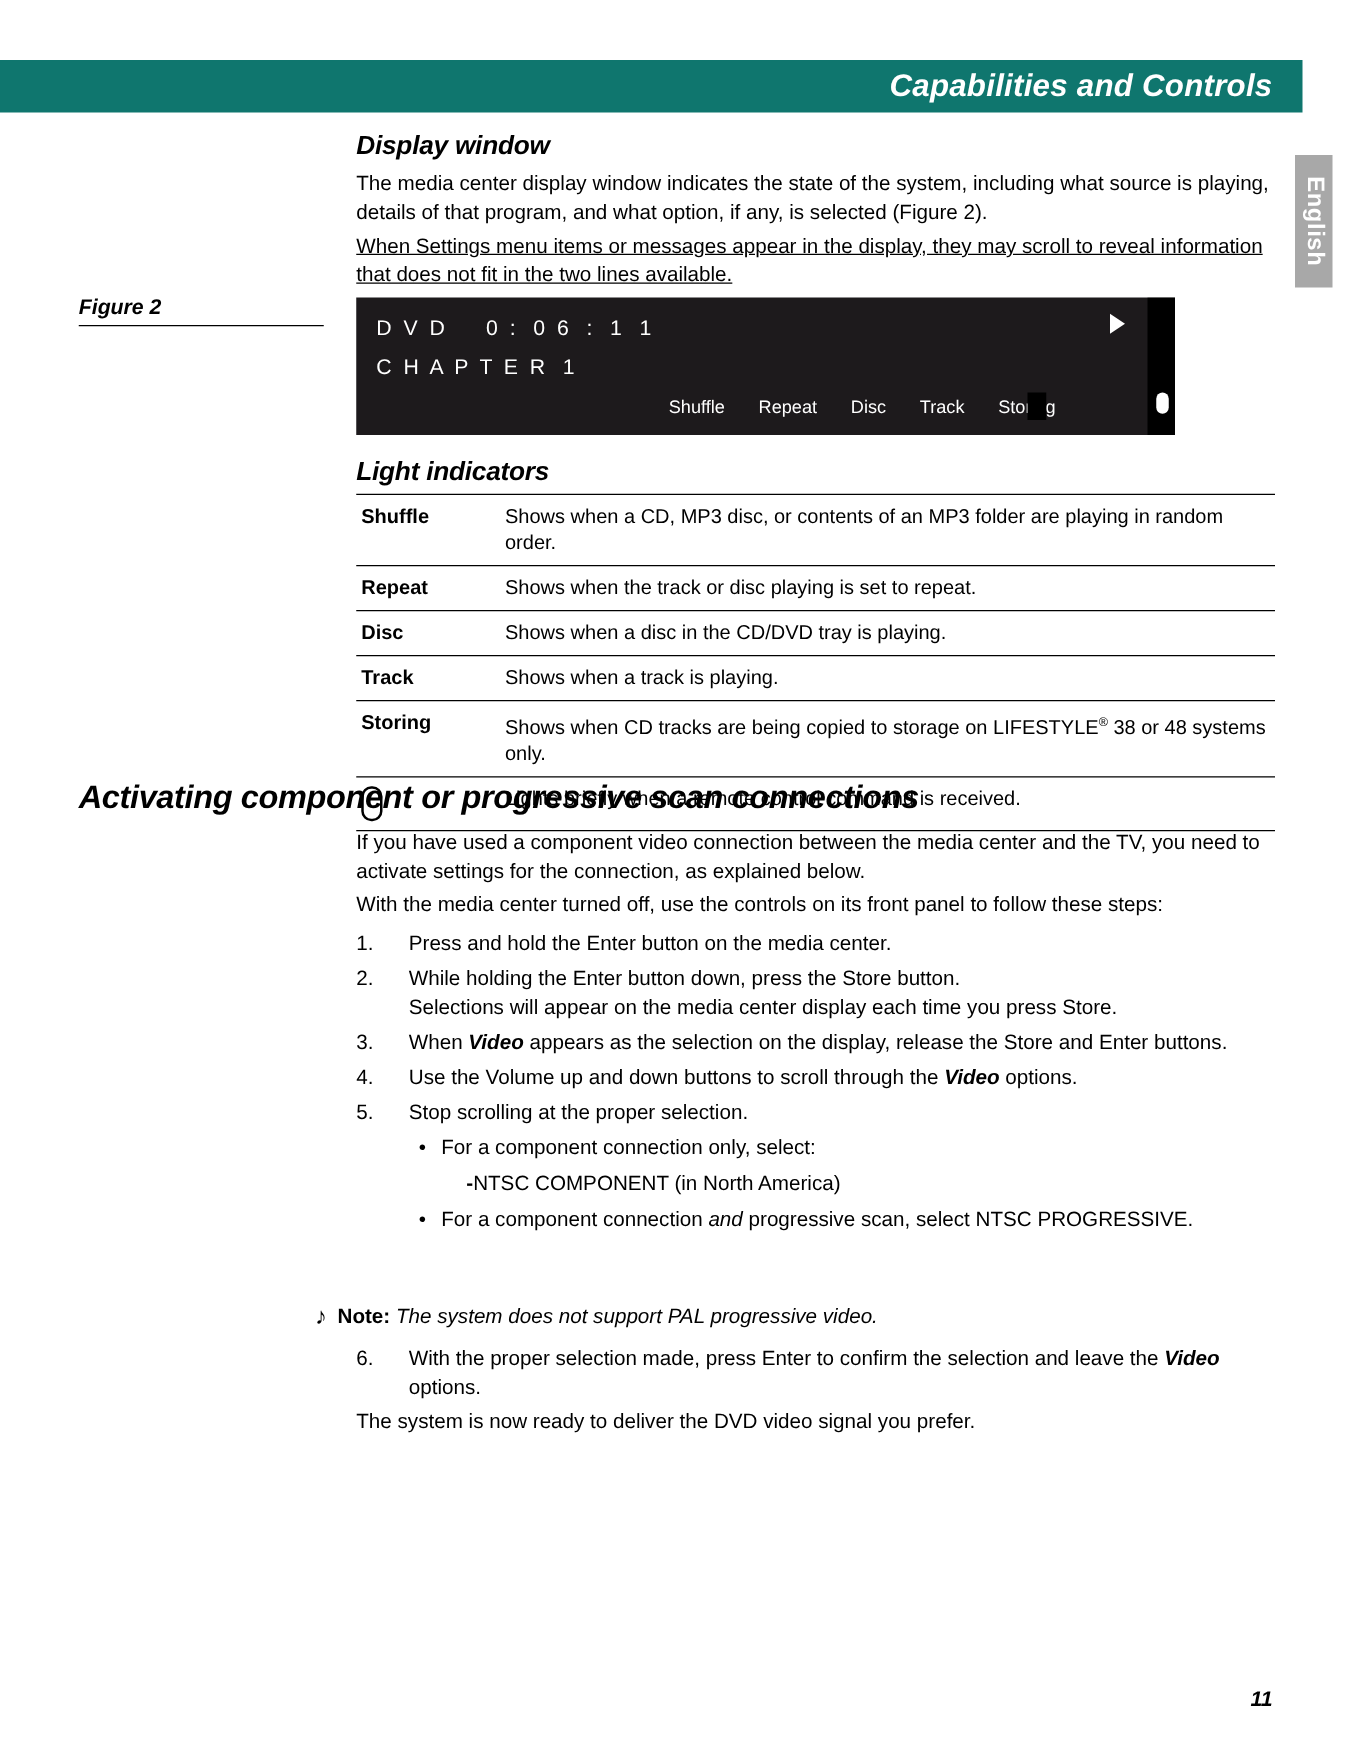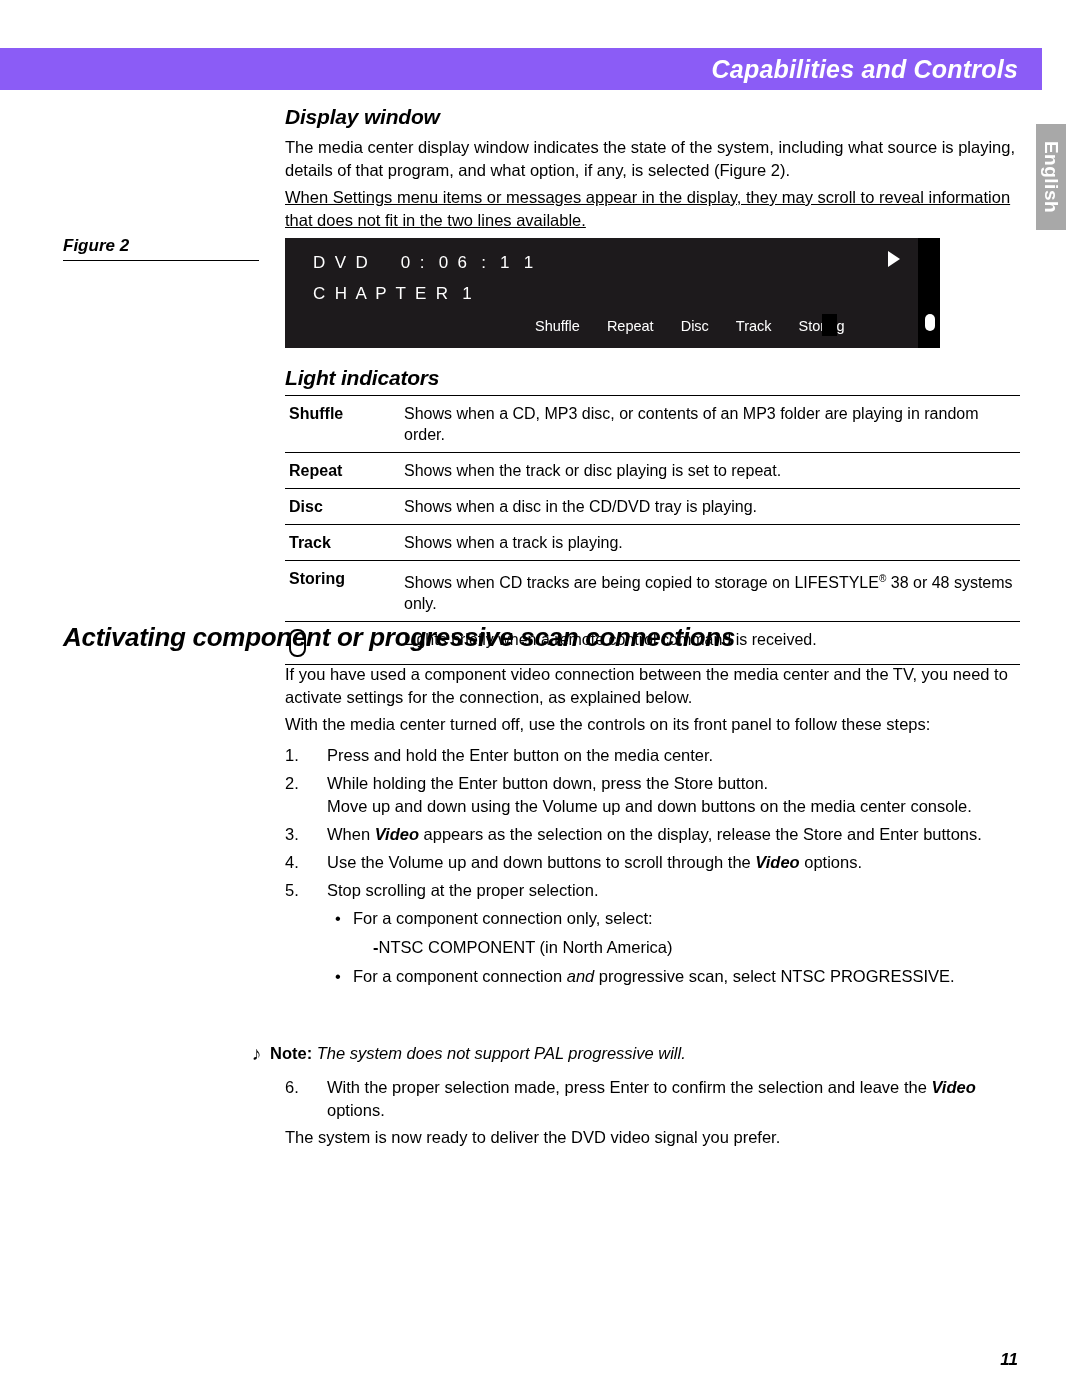--- a/index.html
+++ b/index.html
@@ -16,21 +16,21 @@
     overflow: hidden;
   }
 
   
   .header-bar {
     position: absolute;
     left: 0;
     top: 48px;
     width: 1042px;
     height: 42px;
-    background: #8b5cf6;
+    background: #0f766e;
   }
   .header-bar .header-title {
     position: absolute;
     right: 24px;
     top: 7px;
     font-size: 25px;
     font-weight: bold;
     font-style: italic;
     color: #ffffff;
     letter-spacing: 0.2px;
@@ -131,21 +131,21 @@
     right: 40px;
     top: 13px;
     width: 0;
     height: 0;
     border-left: 12px solid #ffffff;
     border-top: 8px solid transparent;
     border-bottom: 8px solid transparent;
   }
   .dw-line1, .dw-line2 {
     position: absolute;
-    left: 28px;
+    left: 16px;
     color: #ffffff;
     font-size: 17px;
     white-space: pre;
     letter-spacing: 0px;
   }
   .dw-line1 { top: 15px; }
   .dw-line2 { top: 46px; }
   .dw-indicators {
     position: absolute;
     left: 250px;
@@ -373,21 +373,21 @@
 <div class="col" style="top:744px;">
 
   <div class="step">
     <span class="num">1.</span>
     <span class="step-line">Press and hold the Enter button on the media center.</span>
   </div>
 
   <div class="step">
     <span class="num">2.</span>
     <span class="step-line">While holding the Enter button down, press the Store button.</span>
-    <span class="step-line">Move up and down using the Volume up and down buttons on the media center console.</span>
+    <span class="step-line">Selections will appear on the media center display each time you press Store.</span>
   </div>
 
   <div class="step">
     <span class="num">3.</span><span>When </span><b class="vid">Video</b><span> appears as the selection on the display, release the Store and Enter buttons.</span>
   </div>
 
   <div class="step">
     <span class="num">4.</span><span>Use the Volume up and down buttons to scroll through the </span><b class="vid">Video</b><span> options.</span>
   </div>
 
@@ -406,21 +406,21 @@
   </div>
 
 
   <div class="bullet">
     <span class="dot">•</span><span>For a component connection </span><i class="em">and</i><span> progressive scan, select NTSC PROGRESSIVE.</span>
   </div>
 
 </div>
 
 <div class="note-row">
-  <span class="note-icon">♪</span><span class="note-label">Note:</span><span class="note-text"> The system does not support PAL progressive will.</span>
+  <span class="note-icon">♪</span><span class="note-label">Note:</span><span class="note-text"> The system does not support PAL progressive video.</span>
 </div>
 
 <div class="col" style="top:1076px;">
   <div class="step">
     <span class="num">6.</span><span>With the proper selection made, press Enter to confirm the selection and leave the </span><b class="vid">Video</b><span> options.</span>
   </div>
 </div>
 
 <div class="col" style="top:1126px;">
   <p class="body">The system is now ready to deliver the DVD video signal you prefer.</p>

